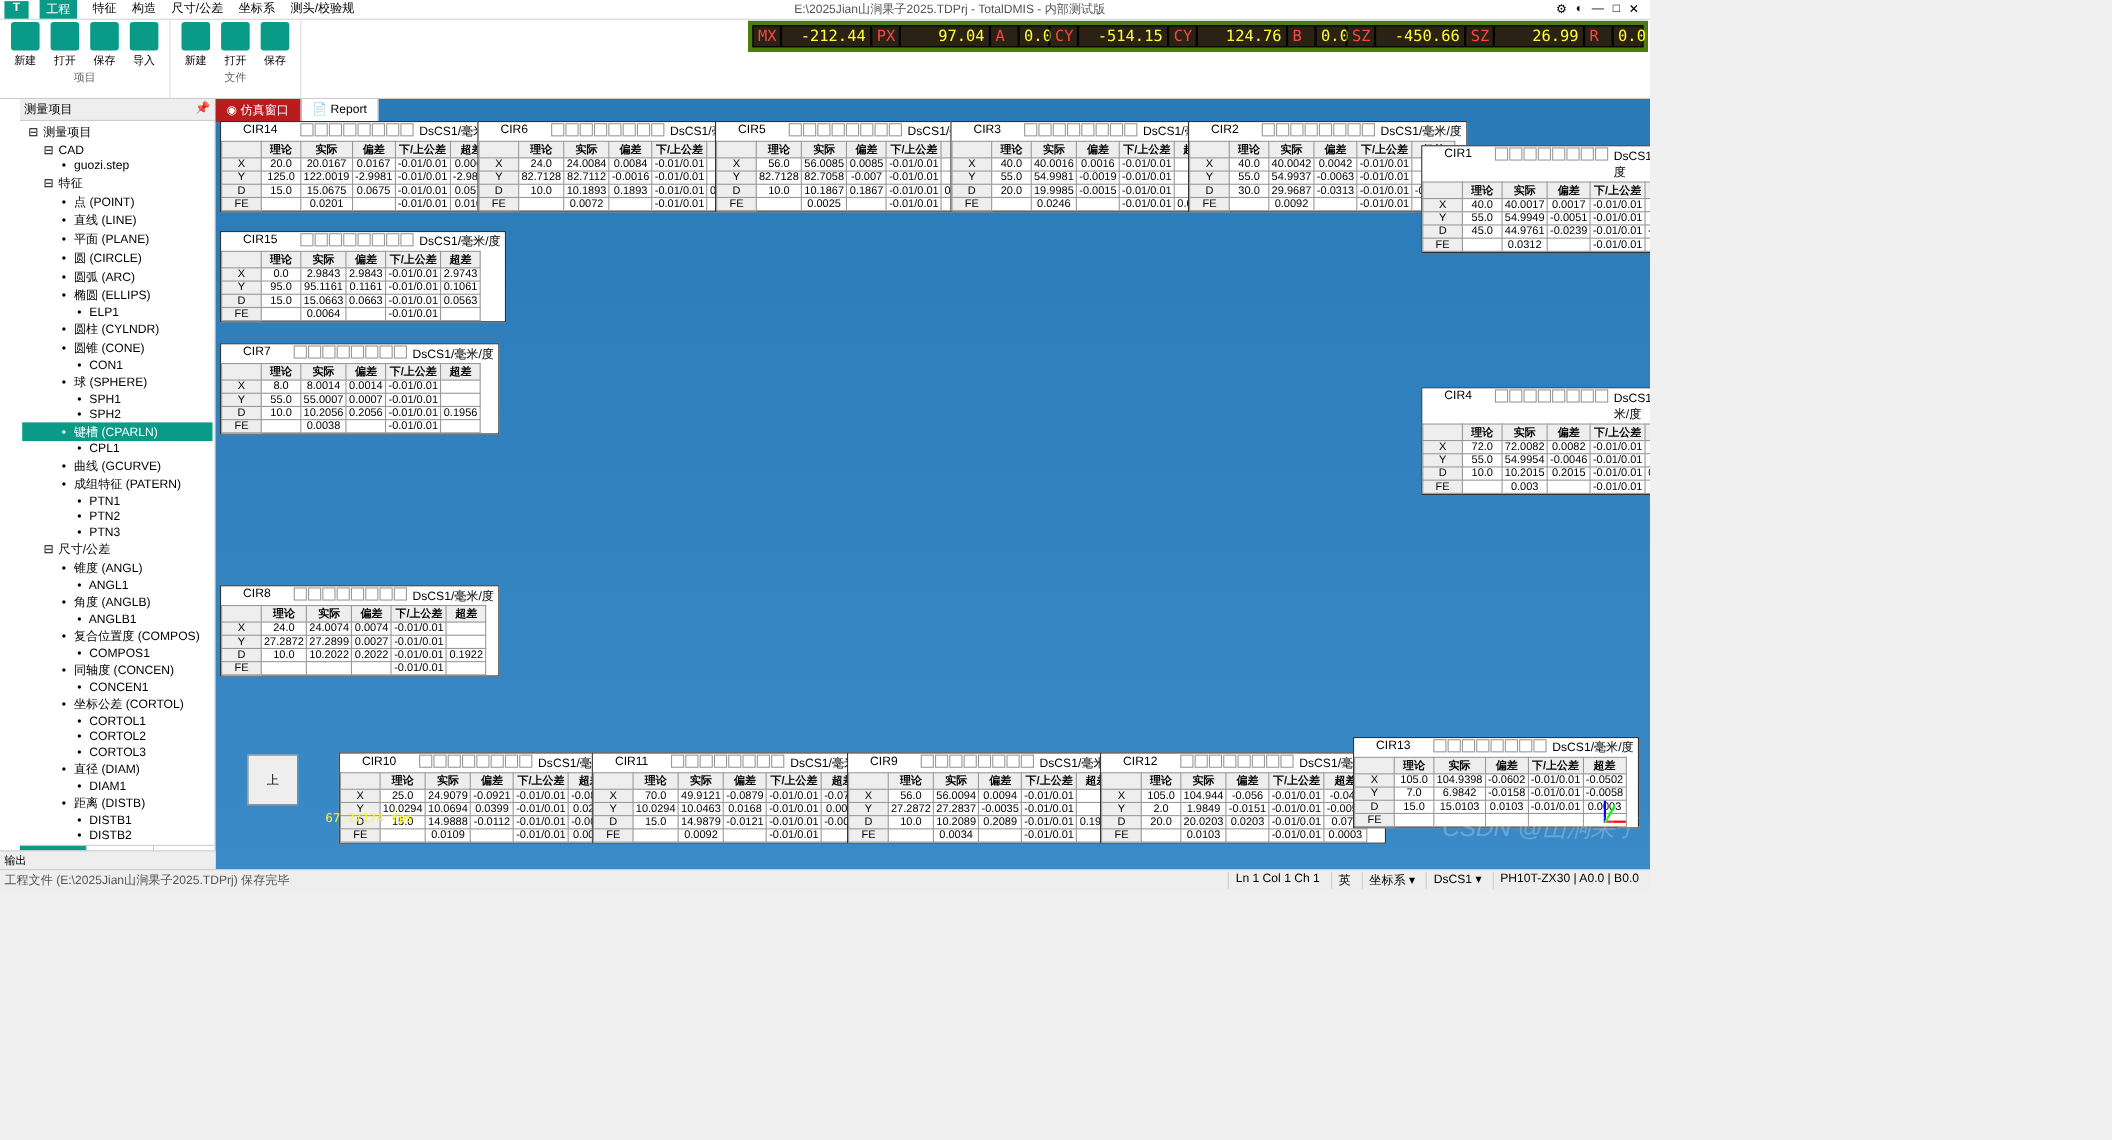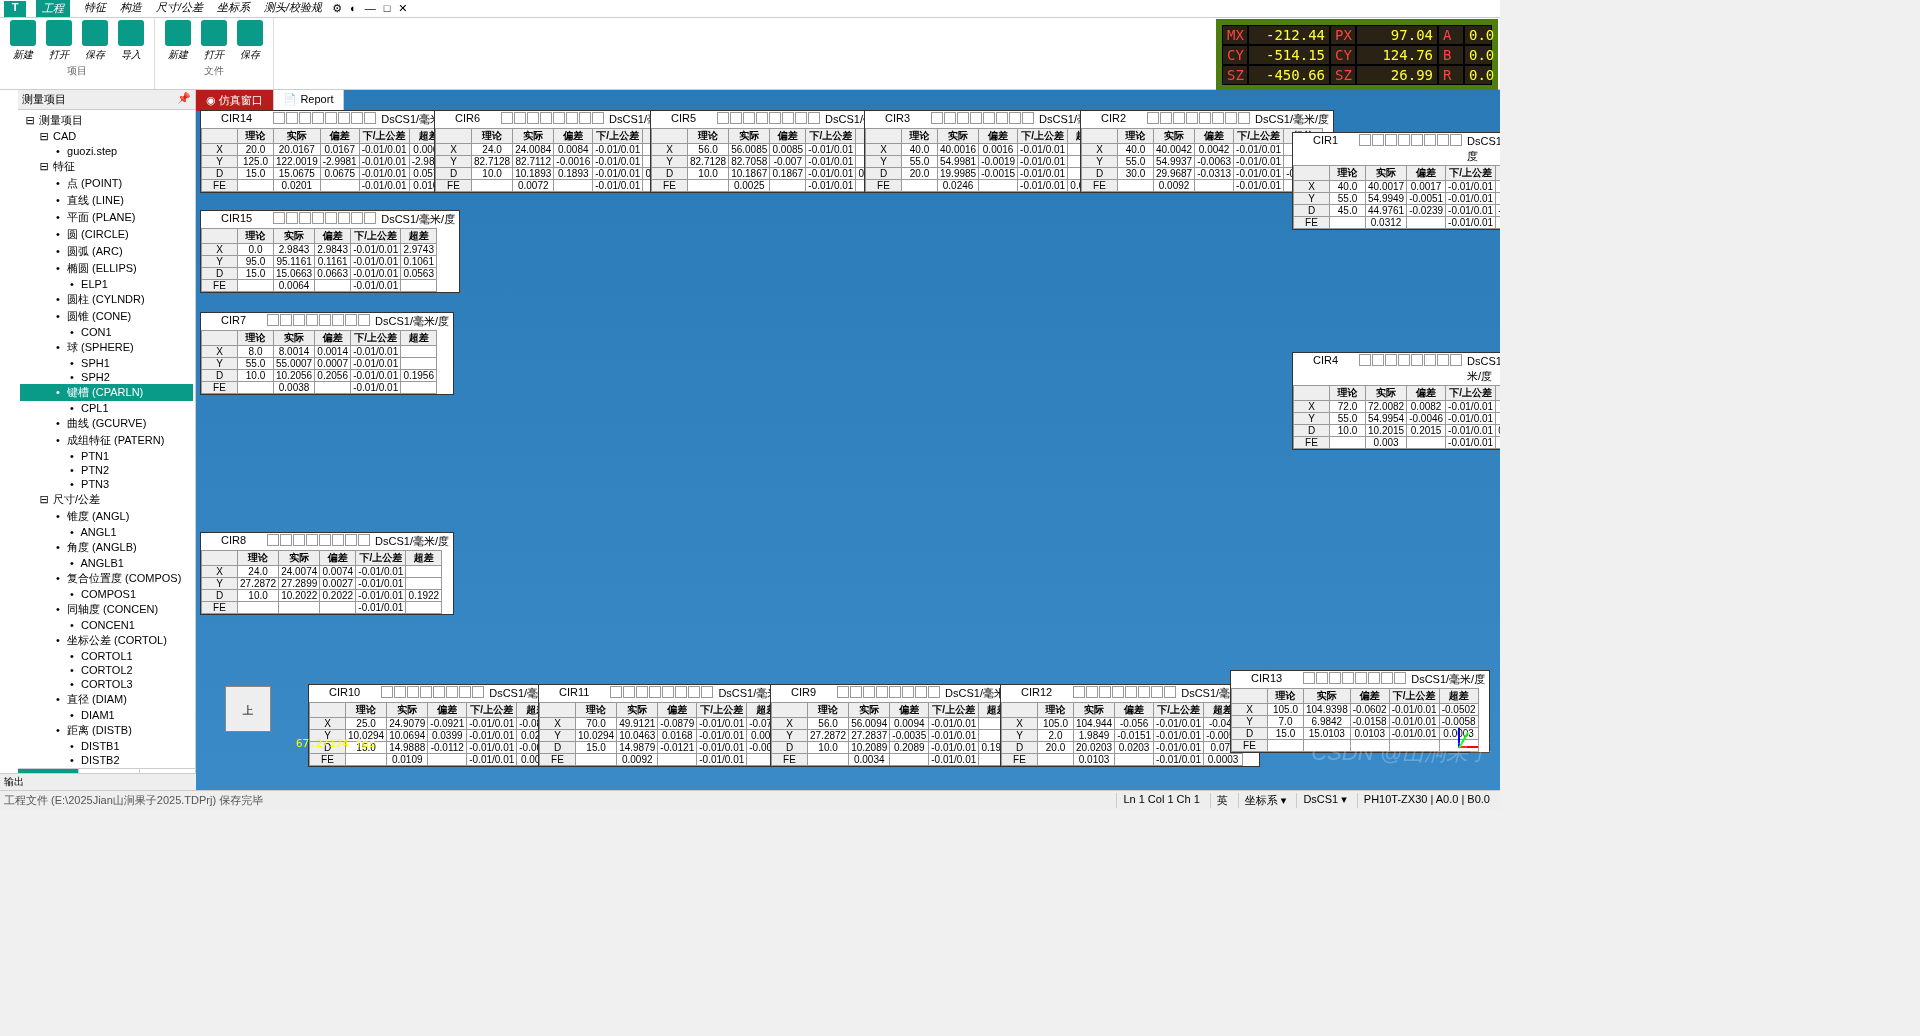--- a/index.html
+++ b/index.html
@@ -1,31 +1,31 @@
 <!DOCTYPE html>
 <html><head>
 <meta charset="utf-8">
 <style>
 * { margin:0; padding:0; box-sizing:border-box; font-family:"Microsoft YaHei",Arial,sans-serif; font-size:11px; }
 body { width:1500px; height:810px; background:#f0f0f0; overflow:hidden; position:relative; }
 .title-bar { height:18px; background:#fff; display:flex; align-items:center; border-bottom:1px solid #ccc; }
 .title-bar .logo { width:22px; height:16px; background:#0a9b88; color:#fff; text-align:center; font-weight:bold; margin:0 4px; }
-.menu { display:flex; gap:14px; padding-left:6px;font-style:italic; }
+.menu { display:flex; gap:14px; padding-left:6px; }
 .menu span { cursor:pointer; }
 .menu .active { background:#0a9b88; color:#fff; padding:1px 6px; }
 .title-center { flex:1; text-align:center; color:#555; }
 .win-ctrl { display:flex; gap:8px; padding:0 10px; }
 .ribbon { height:72px; background:#fff; display:flex; border-bottom:1px solid #ccc; position:relative; }
 .rgroup { border-right:1px solid #ddd; padding:2px 8px; text-align:center; }
-.rgroup .icons { display:flex; gap:6px; justify-content:center;font-style:italic; }
+.rgroup .icons { display:flex; gap:6px; justify-content:center; }
 .rbtn { width:30px; text-align:center; cursor:pointer; }
 .rico { width:26px; height:26px; margin:0 auto 2px; border-radius:3px; }
 .rlabel { font-size:10px; }
 .glabel { font-size:10px; color:#666; margin-top:2px; }
-.dro { position:absolute; right:2px; top:1px; background:#2a2215; border:6px solid #4d7c0f; display:flex; flex-direction:column; }
+.dro { position:absolute; right:2px; top:1px; background:#2a2215; border:4px solid #4d7c0f; display:flex; }
 .dro-row { display:flex; }
 .dro-cell { font-family:monospace; font-size:14px; color:#ff3; padding:1px 4px; border:1px solid #000; }
 .dro-lbl { color:#f44; width:26px; }
 .dro-val { width:82px; text-align:right; }
 .dro-sm { width:28px; }
 .main { display:flex; height:calc(100% - 110px); }
 .side { width:196px; background:#fff; display:flex; flex-direction:column; border-right:1px solid #ccc;padding-left:18px; }
 .side-hdr { background:#eee; padding:2px 4px; border-bottom:1px solid #ccc; display:flex; justify-content:space-between; }
 .tree { overflow:auto; flex:1; padding:2px; }
 .tn { padding:1px 0 1px 4px; white-space:nowrap; cursor:pointer; }
@@ -76,20 +76,21 @@
 <div class="title-bar">
   <div class="logo">T</div>
   <div class="menu">
     <span class="active">工程</span>
     <span>特征</span>
     <span>构造</span>
     <span>尺寸/公差</span>
     <span>坐标系</span>
     <span>测头/校验规</span>
   </div>
+  <div class="title-center">E:\2025Jian山涧果子2025.TDPrj - TotalDMIS - 内部测试版</div>
   <div class="win-ctrl">
     <span>⚙</span>
     <span>◐</span>
     <span>—</span>
     <span>□</span>
     <span>✕</span>
   </div>
 </div>
 
 <div class="ribbon">

